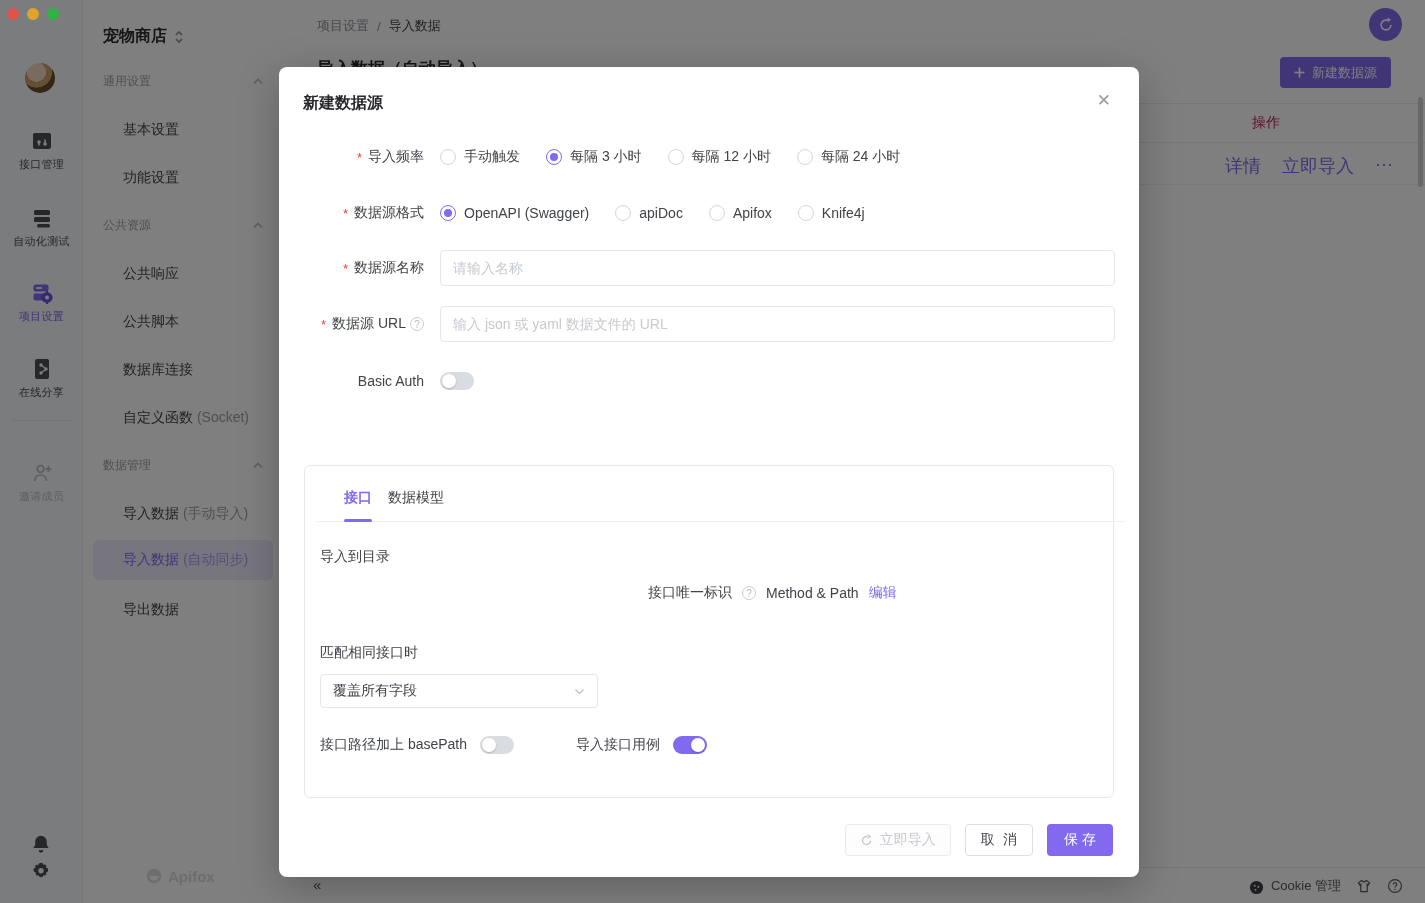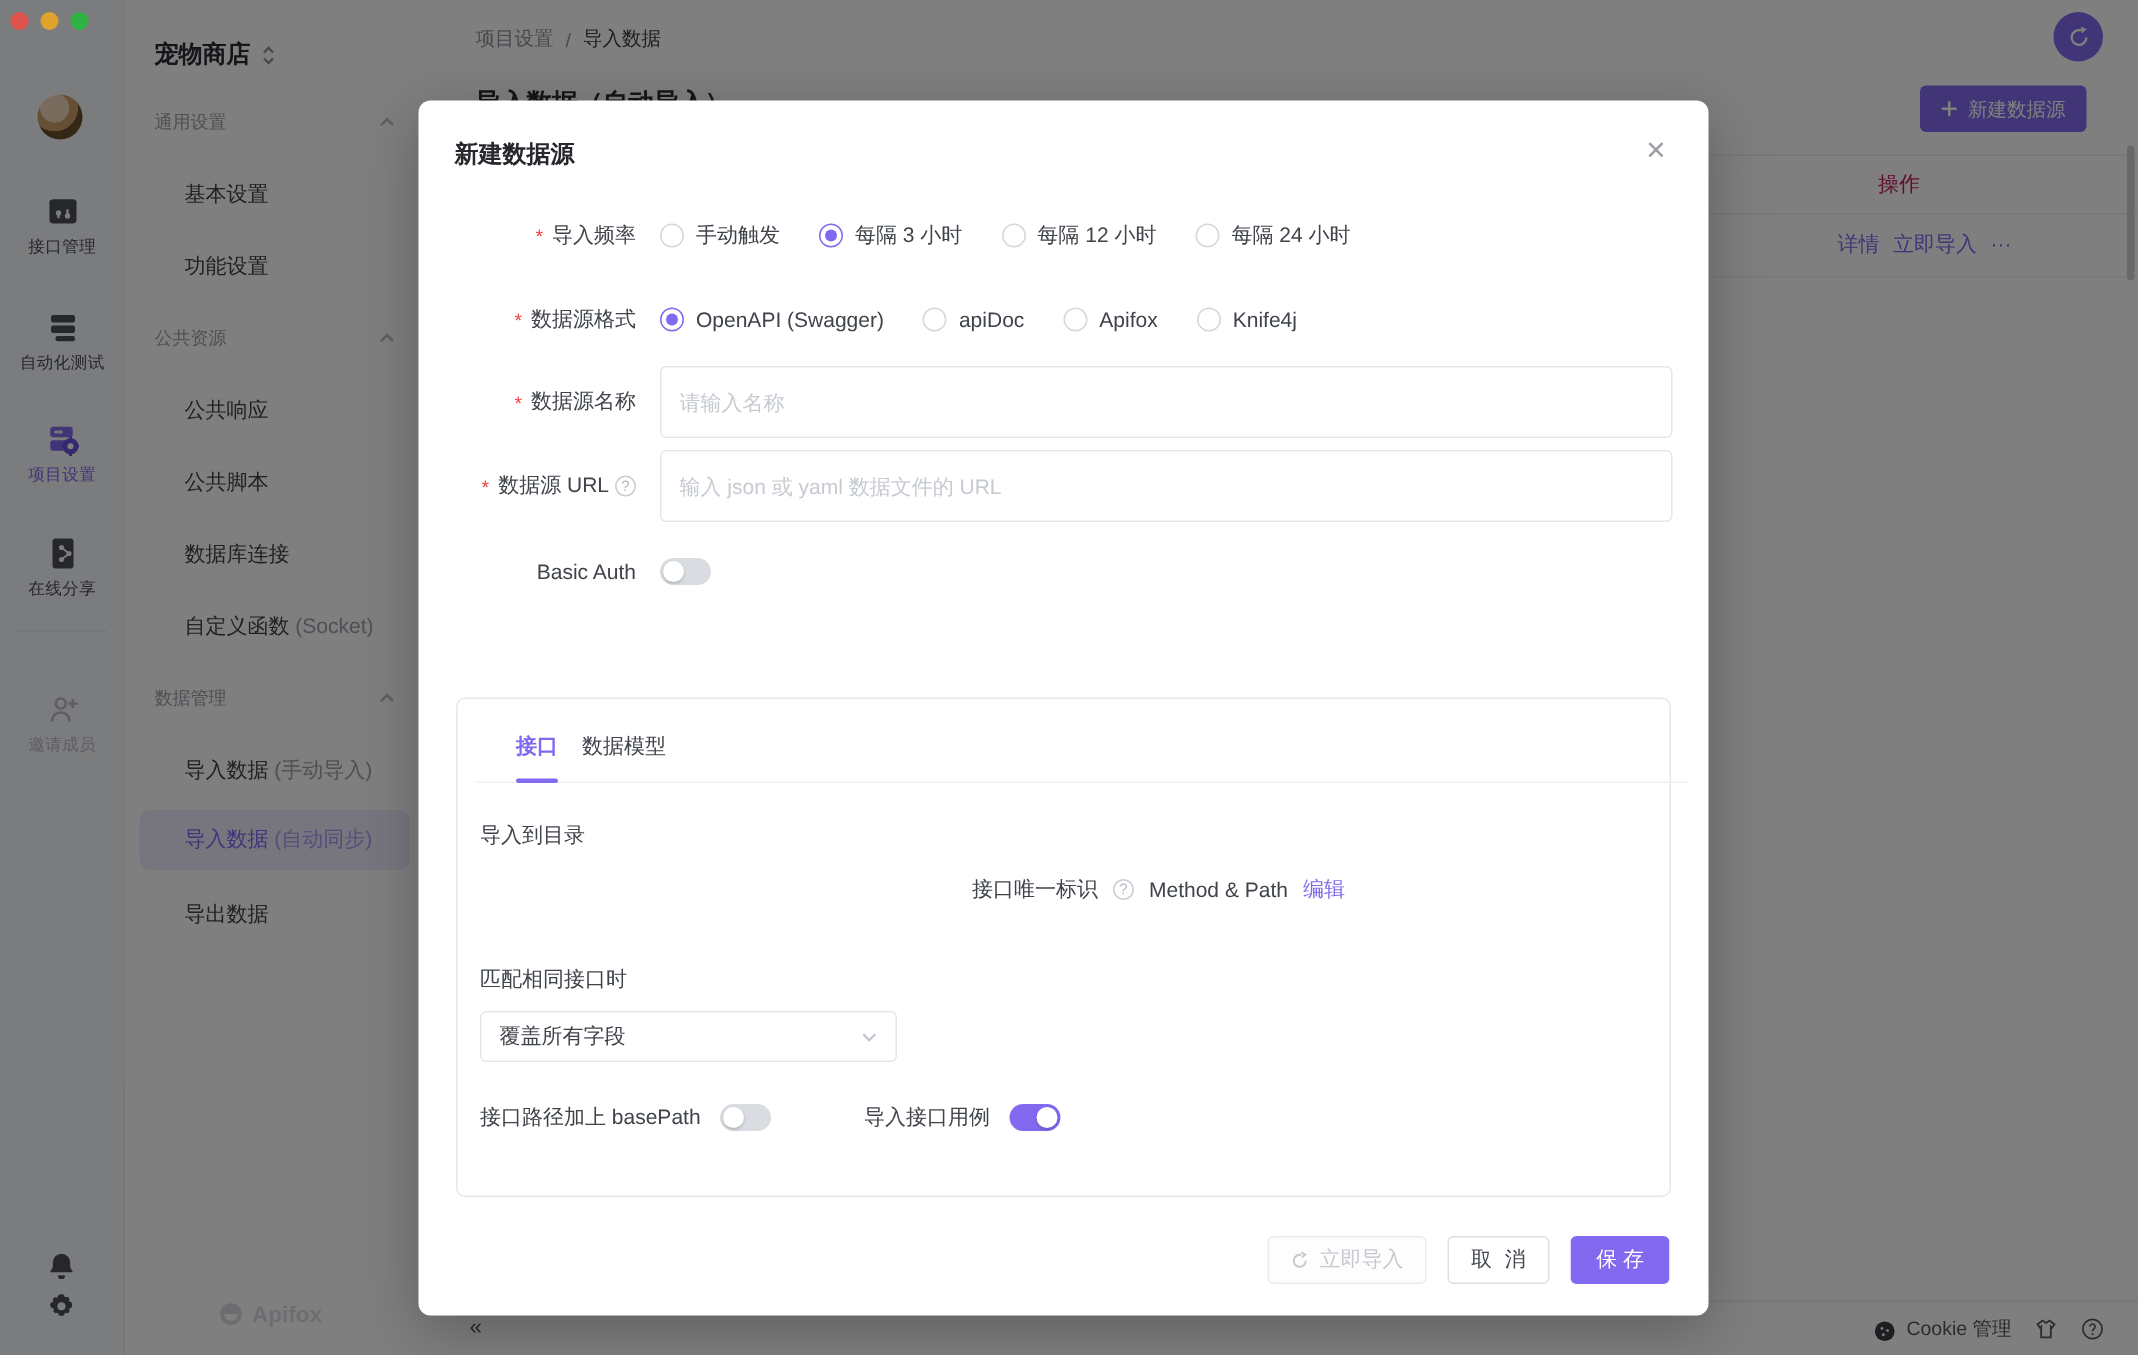--- a/index.html
+++ b/index.html
@@ -43,21 +43,21 @@
   .crumb .cur { color:#3c4046; }
   .page-title { position:absolute; left:34px; top:57px; font-size:17px; font-weight:700; color:#2b2d33; }
   .fab { position:absolute; right:23px; top:8px; width:33px; height:33px; border-radius:50%;
     background:#8269ef; display:flex; align-items:center; justify-content:center; }
   .btn-new { position:absolute; right:34px; top:57px; height:31px; padding:0 14px; background:#8269ef;
     color:#fff; font-size:13px; border:none; border-radius:4px; display:flex; align-items:center; gap:7px; }
   .thead { position:absolute; left:0; top:103px; width:1142px; height:40px;
     border-top:1px solid #ecedf0; border-bottom:1px solid #ecedf0; }
   .thead .hc { position:absolute; left:942px; top:10px; font-size:14px; color:#be185d;margin-left:27px; }
   .trow { position:absolute; left:0; top:143px; width:1142px; height:42px; border-bottom:1px solid #f0f1f3; }
-  .trow .acts { position:absolute; left:942px; top:11px; display:flex; gap:9px; font-size:14px; color:#8269ef; }
+  .trow .acts { position:absolute; left:942px; top:11px; display:flex; gap:21px; font-size:18px; color:#8269ef; }
   .statusbar { position:absolute; left:0; bottom:0; width:1142px; height:36px; background:#fff;
     border-top:1px solid #e9eaec; }
   .collapse { position:absolute; left:30px; top:8px; font-size:15px; color:#55585e; letter-spacing:-2px; }
   .sb-right { position:absolute; right:22px; top:0; height:36px; display:flex; align-items:center; gap:15px;
     font-size:13px; color:#53575e; }
   .cookie-wrap { display:flex; align-items:flex-end; gap:7px; }
   .scrollthumb { position:absolute; right:2px; top:97px; width:5px; height:90px; border-radius:3px; background:#cfd0d4; }
 
   
   .dim { position:fixed; inset:0; background:rgba(0,0,0,0.5); z-index:50; }
@@ -68,21 +68,21 @@
   .m-title { position:absolute; left:24px; top:26px; font-size:16px; font-weight:700; color:#27282d; }
   .m-close { position:absolute; right:28px; top:25px; font-size:17px; color:#9b9ea5; line-height:1; }
   .frow { position:absolute; left:24px; width:812px; display:flex; align-items:center; }
   .flabel { width:121px; text-align:right; font-size:14px; color:#3f434a; flex:none; margin-right:16px;
     display:flex; justify-content:flex-end; align-items:center; gap:4px; white-space:nowrap; }
   .req { color:#f23f3f; font-size:13px; margin-right:2px; }
   .opt { display:flex; align-items:center; margin-right:26px; gap:8px; font-size:14px; color:#3f434a; }
   .radio { width:16px; height:16px; border-radius:50%; border:1px solid #d4d7dd; background:#fff; position:relative; flex:none; }
   .radio.on { border-color:#8269ef; }
   .radio.on::after { content:""; position:absolute; inset:3px; border-radius:50%; background:#8269ef; }
-  .tinput { flex:1; height:48px; border:1px solid #e3e6eb; border-radius:4px; padding:0 12px;
+  .tinput { flex:1; height:36px; border:1px solid #e3e6eb; border-radius:4px; padding:0 12px;
     font-size:14px; color:#3f434a; outline:none; font-family:inherit; }
   .tinput::placeholder { color:#c6cad1; }
   .helpq { width:14px; height:14px; border-radius:50%; border:1px solid #c9ccd2; color:#b6bac0;
     font-size:10px; display:inline-flex; align-items:center; justify-content:center; flex:none; }
   .toggle { width:34px; height:18px; border-radius:9px; background:#d9dce1; position:relative; flex:none; }
   .toggle::after { content:""; position:absolute; top:2px; left:2px; width:14px; height:14px; border-radius:50%;
     background:#fff; box-shadow:0 1px 2px rgba(0,0,0,.2); }
   .toggle.on { background:#8269ef; }
   .toggle.on::after { left:auto; right:2px; }
   .adv-link { color:#8269ef; font-size:14px; display:flex; align-items:center; gap:5px; }

